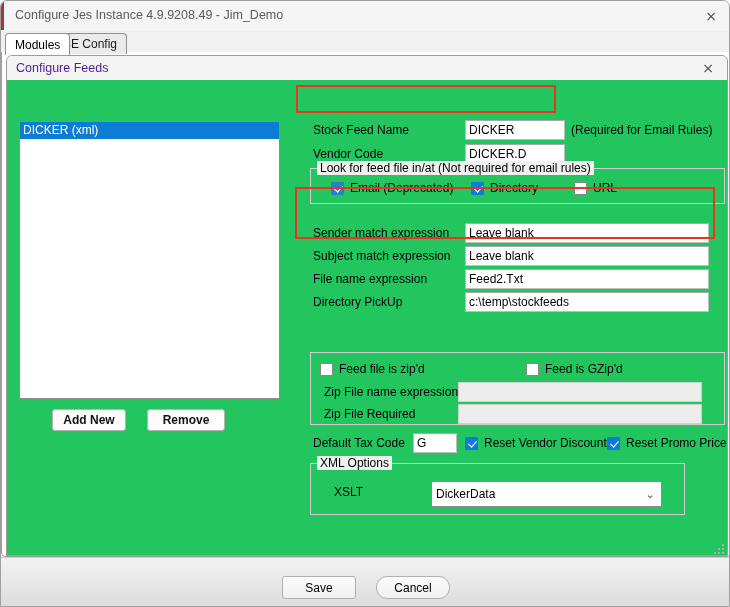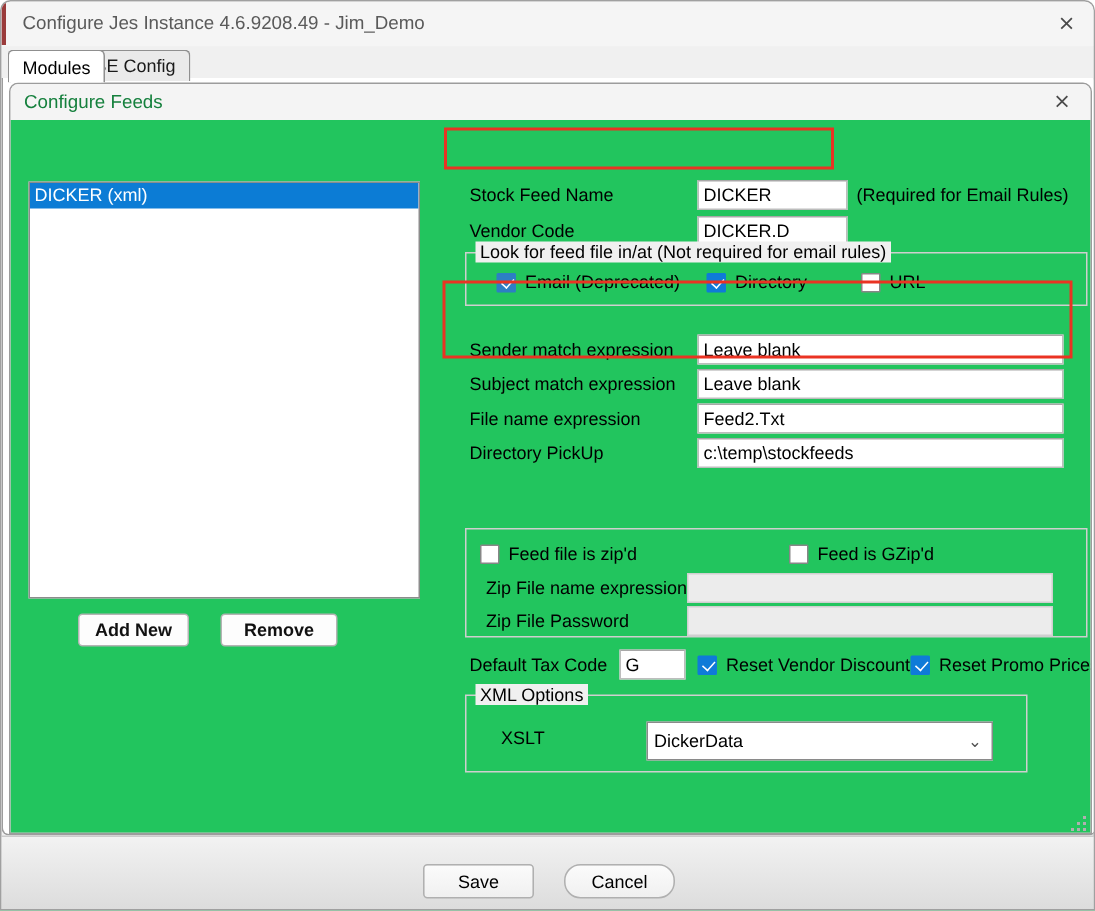--- a/index.html
+++ b/index.html
@@ -107,21 +107,21 @@
     overflow: hidden;
   }
   .inner-titlebar {
     position: absolute; left: 0; top: 0;
     width: 100%; height: 24px;
     background: #f4f4f4;
     border-radius: 5px 5px 0 0;
   }
   .inner-title-text {
     position: absolute; left: 9px; top: 5px;
-    font-size: 12.5px; color: #15803d;
+    font-size: 12.5px; color: #4c1d95;
     white-space: nowrap;
   }
   .win-close.inner { right: 2px; top: 0px; height: 24px; }
 
   .inner-body {
     position: absolute; left: 0; top: 24px;
     width: 100%; height: 477px;
     background: #22c55e;
   }
 
@@ -284,21 +284,21 @@
     z-index: 40;
   }
 </style>
 </head>
 <body>
 
 <div class="outer-window">
 
   <div class="outer-titlebar">
     <div class="accent-bar"></div>
-    <div class="outer-title-text">Configure Jes Instance 4.6.9208.49 - Jim_Demo</div>
+    <div class="outer-title-text">Configure Jes Instance 4.9.9208.49 - Jim_Demo</div>
     <div class="win-close outer">×</div>
   </div>
 
   <div class="tabstrip">
     <div class="tab active">Modules</div>
     <div class="tab inactive">BE Config</div>
   </div>
 
   <div class="tabpage"></div>
 
@@ -370,21 +370,21 @@
           <div class="cbx" style="left:9px; top:9px;">
             <span class="box"></span>
             <span class="ctext">Feed file is zip'd</span>
           </div>
           <div class="cbx" style="left:215px; top:9px;">
             <span class="box"></span>
             <span class="ctext">Feed is GZip'd</span>
           </div>
           <div class="lbl" style="left:13px; top:29px;">Zip File name expression</div>
           <div class="tinput disabled" style="left:147px; top:29px; width:244px; height:20px;"></div>
-          <div class="lbl" style="left:13px; top:51px;">Zip File Password</div>
+          <div class="lbl" style="left:13px; top:51px;">Zip File Required</div>
           <div class="tinput disabled" style="left:147px; top:51px; width:244px; height:20px;"></div>
         </div>
 
         <div class="row" style="left:8px; top:353px; width:412px;">
           <div class="lbl">Default Tax Code</div>
           <div class="tinput" style="left:100px; top:0px; width:44px; height:20px;">G</div>
           <div class="cbx checked" style="left:152px; top:3px;">
             <span class="box"></span>
             <span class="ctext">Reset Vendor Discount</span>
           </div>

